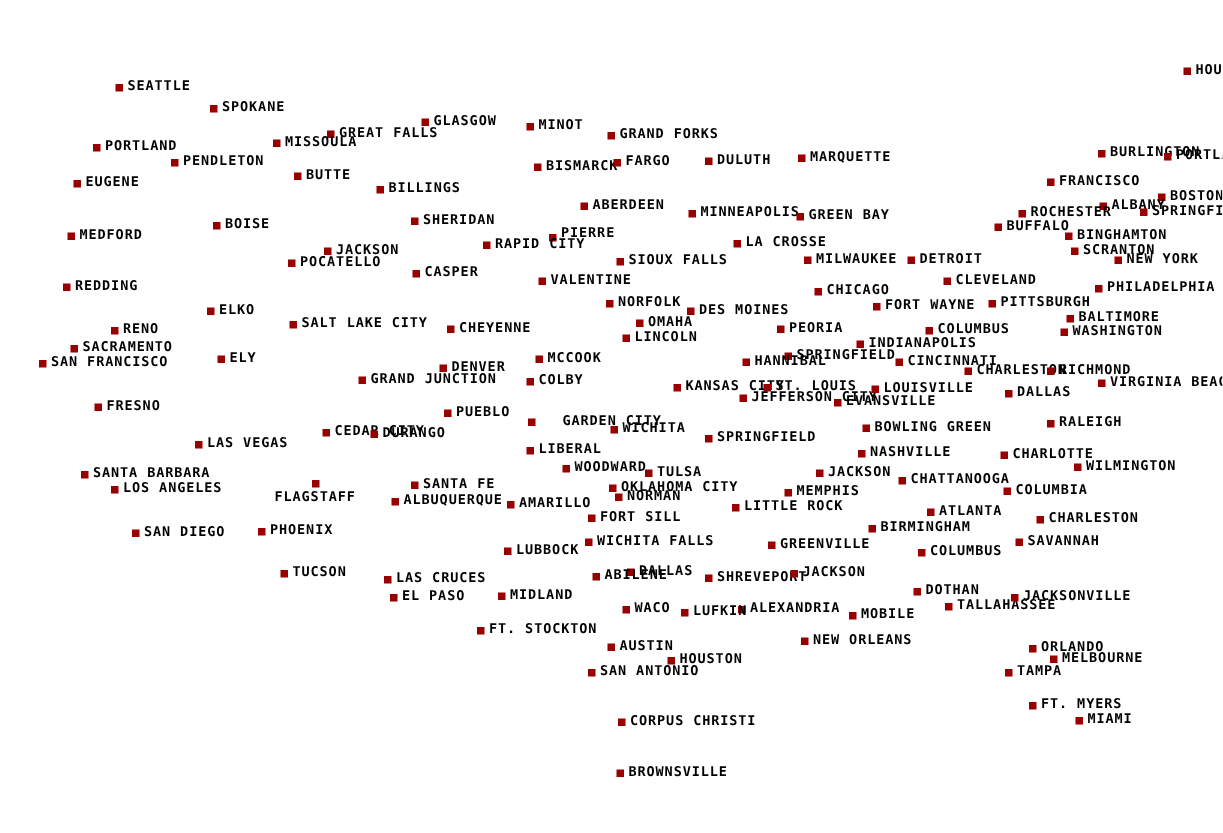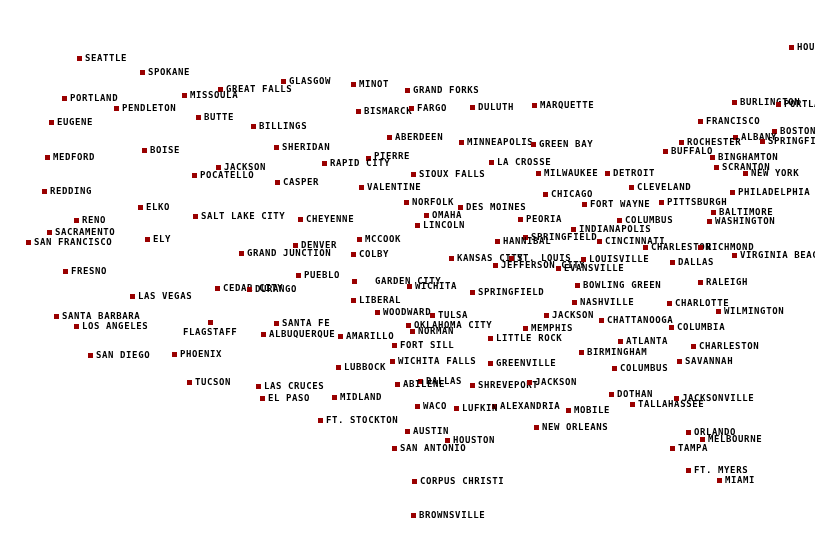--- a/index.html
+++ b/index.html
@@ -452,21 +452,21 @@
       <span class="lbl" style="color: rgb(0, 0, 0);">CHATTANOOGA</span>
     </div>
     <div class="city" style="left: 523px; top: 324px;">
       <span class="sq" style="background: rgb(153, 0, 0);"></span>
       <span class="lbl" style="color: rgb(0, 0, 0);">MEMPHIS</span>
     </div>
     <div class="city" style="left: 488px; top: 334px;">
       <span class="sq" style="background: rgb(153, 0, 0);"></span>
       <span class="lbl" style="color: rgb(0, 0, 0);">LITTLE ROCK</span>
     </div>
-    <div class="city" style="left: 488px; top: 359px;">
+    <div class="city" style="left: 512px; top: 359px;">
       <span class="sq" style="background: rgb(153, 0, 0);"></span>
       <span class="lbl" style="color: rgb(0, 0, 0);">GREENVILLE</span>
     </div>
     <div class="city" style="left: 470px; top: 381px;">
       <span class="sq" style="background: rgb(153, 0, 0);"></span>
       <span class="lbl" style="color: rgb(0, 0, 0);">SHREVEPORT</span>
     </div>
     <div class="city" style="left: 527px; top: 378px;">
       <span class="sq" style="background: rgb(153, 0, 0);"></span>
       <span class="lbl" style="color: rgb(0, 0, 0);">JACKSON</span>

